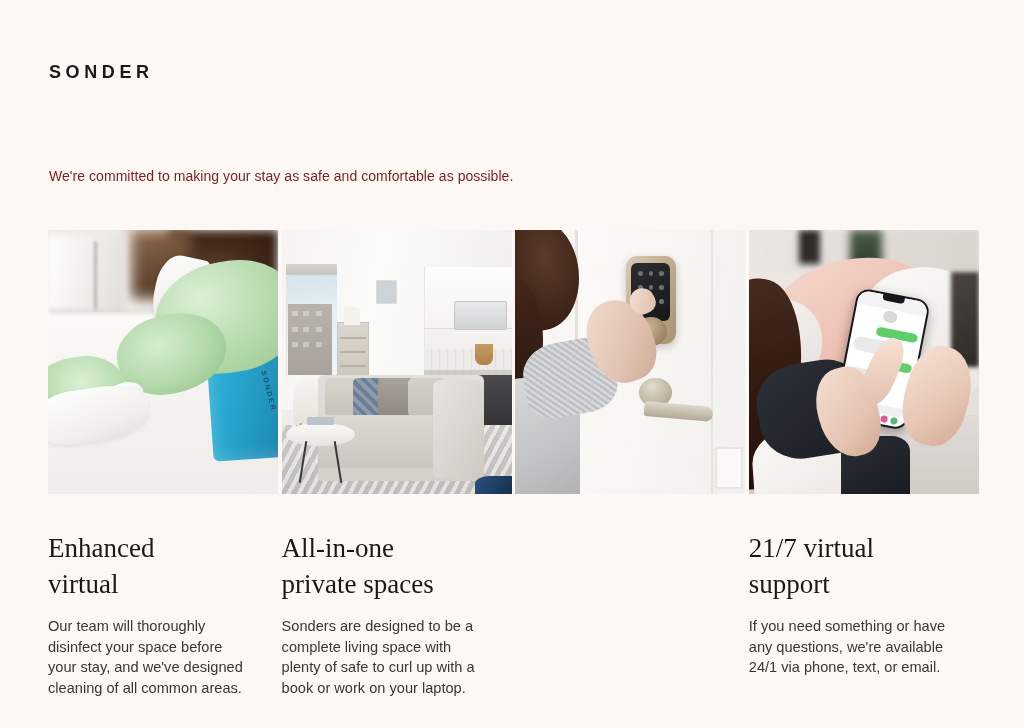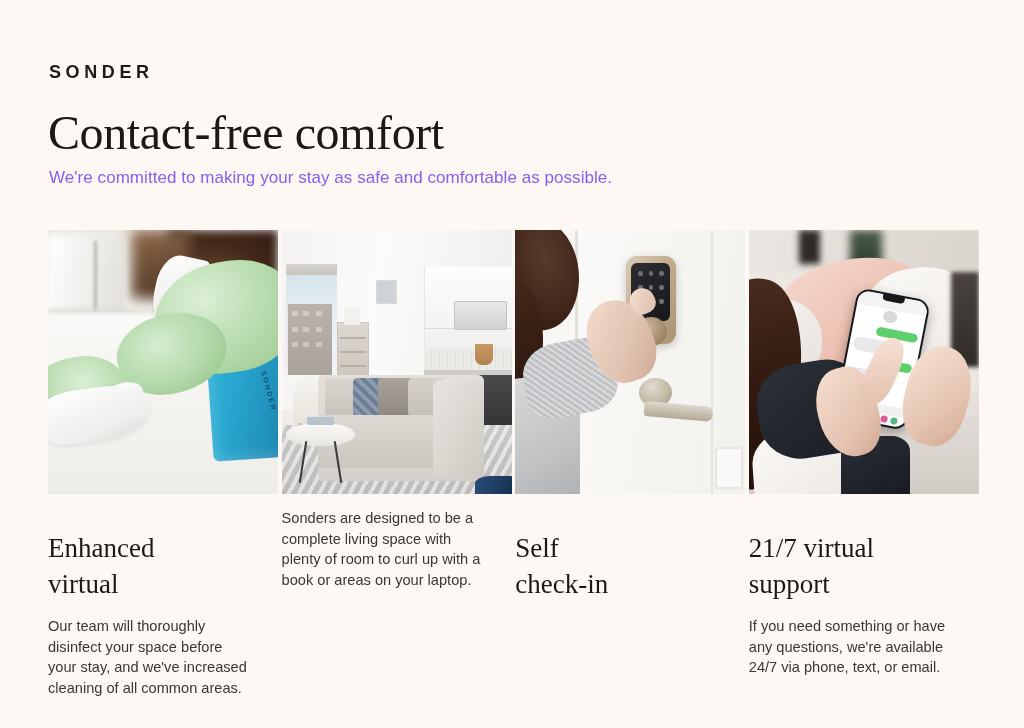--- a/index.html
+++ b/index.html
@@ -19,21 +19,21 @@
     color:#1c1a18;
   }
   .headline{
     position:absolute; left:48px; top:108px;
     font-family:"Liberation Serif", serif;
     font-size:48px; font-weight:normal; letter-spacing:-0.4px;
     color:#1b1917; line-height:1.05;
   }
   .subhead{
     position:absolute; left:49px; top:168px;
-    font-size:17px; color:#8b5cf6; letter-spacing:0.05px;
+    font-size:14px; color:#7f1d1d; letter-spacing:0.05px;
   }
 
   
   .grid{
     position:absolute; left:48px; top:230px; width:925px;
     display:grid;
     grid-template-columns:repeat(4,230px);
     column-gap:3.6px;
   }
   .card{ width:230px; }
@@ -505,21 +505,20 @@
     border-radius:44% 44% 36% 36%;
     transform:rotate(24deg);
   }
 </style>
 </head>
 <body>
 
 <div class="page">
 
   <div class="brand">SONDER</div>
-  <h1 class="headline">Contact-free comfort</h1>
   <p class="subhead">We're committed to making your stay as safe and comfortable as possible.</p>
 
   <div class="grid">
 
     <div class="card">
       <div class="thumb p1">
         <div class="bg-dark"></div>
         <div class="bg-dark2"></div>
         <div class="win"></div>
         <div class="winbar"></div>
@@ -530,21 +529,21 @@
         </div>
         <div class="trigger"></div>
         <div class="glove-a"></div>
         <div class="glove-b"></div>
         <div class="glove-c"></div>
         <div class="cuff"></div>
         <div class="cloth"></div>
       </div>
       <h2 class="card-title">Enhanced
 virtual</h2>
-      <p class="card-body">Our team will thoroughly disinfect your space before your stay, and we've increased cleaning of all common areas.</p>
+      <p class="card-body">Our team will thoroughly disinfect your space before your stay, and we've designed cleaning of all common areas.</p>
     </div>
 
     <div class="card">
       <div class="thumb p2">
         <div class="wall"></div>
         <div class="window"></div>
         <div class="blind"></div>
         <div class="bldg">
           <i></i>
           <i></i>
@@ -581,21 +580,23 @@
         <div class="pil c"></div>
         <div class="pil d"></div>
         <div class="sofa-seat"></div>
         <div class="arm"></div>
         <div class="table"></div>
         <div class="books"></div>
         <div class="table-leg"></div>
         <div class="table-leg2"></div>
         <div class="blue-b"></div>
       </div>
-      <p class="card-body">Sonders are designed to be a complete living space with plenty of room to curl up with a book or areas on your laptop.</p>
+      <h2 class="card-title">All-in-one
+private spaces</h2>
+      <p class="card-body">Sonders are designed to be a complete living space with plenty of safe to curl up with a book or work on your laptop.</p>
     </div>
 
     <div class="card">
       <div class="thumb p3">
         <div class="door"></div>
         <div class="panel-l"></div>
         <div class="panel-r"></div>
         <div class="panel-box"></div>
         <div class="lock"></div>
         <div class="keypad">
@@ -612,22 +613,20 @@
         <div class="knob"></div>
         <div class="handle-base"></div>
         <div class="handle-lev"></div>
         <div class="hair"></div>
         <div class="hair2"></div>
         <div class="shoulder"></div>
         <div class="sleeve"></div>
         <div class="arm3"></div>
         <div class="finger"></div>
       </div>
-      <h2 class="card-title">Self
-check-in</h2>
     </div>
 
     <div class="card">
       <div class="thumb p4">
         <div class="bg-top"></div>
         <div class="dark-sh"></div>
         <div class="dark-sh2"></div>
         <div class="couch-b"></div>
         <div class="pillow-p"></div>
         <div class="pillow-w"></div>
@@ -656,17 +655,17 @@
             </div>
           </div>
           <div class="notch"></div>
         </div>
         <div class="hand-l"></div>
         <div class="hand-r"></div>
         <div class="fing4"></div>
       </div>
       <h2 class="card-title">21/7 virtual
 support</h2>
-      <p class="card-body">If you need something or have any questions, we're available 24/7 via phone, text, or email.</p>
+      <p class="card-body">If you need something or have any questions, we're available 24/1 via phone, text, or email.</p>
     </div>
 
   </div>
 </div>
 
 </body></html>

